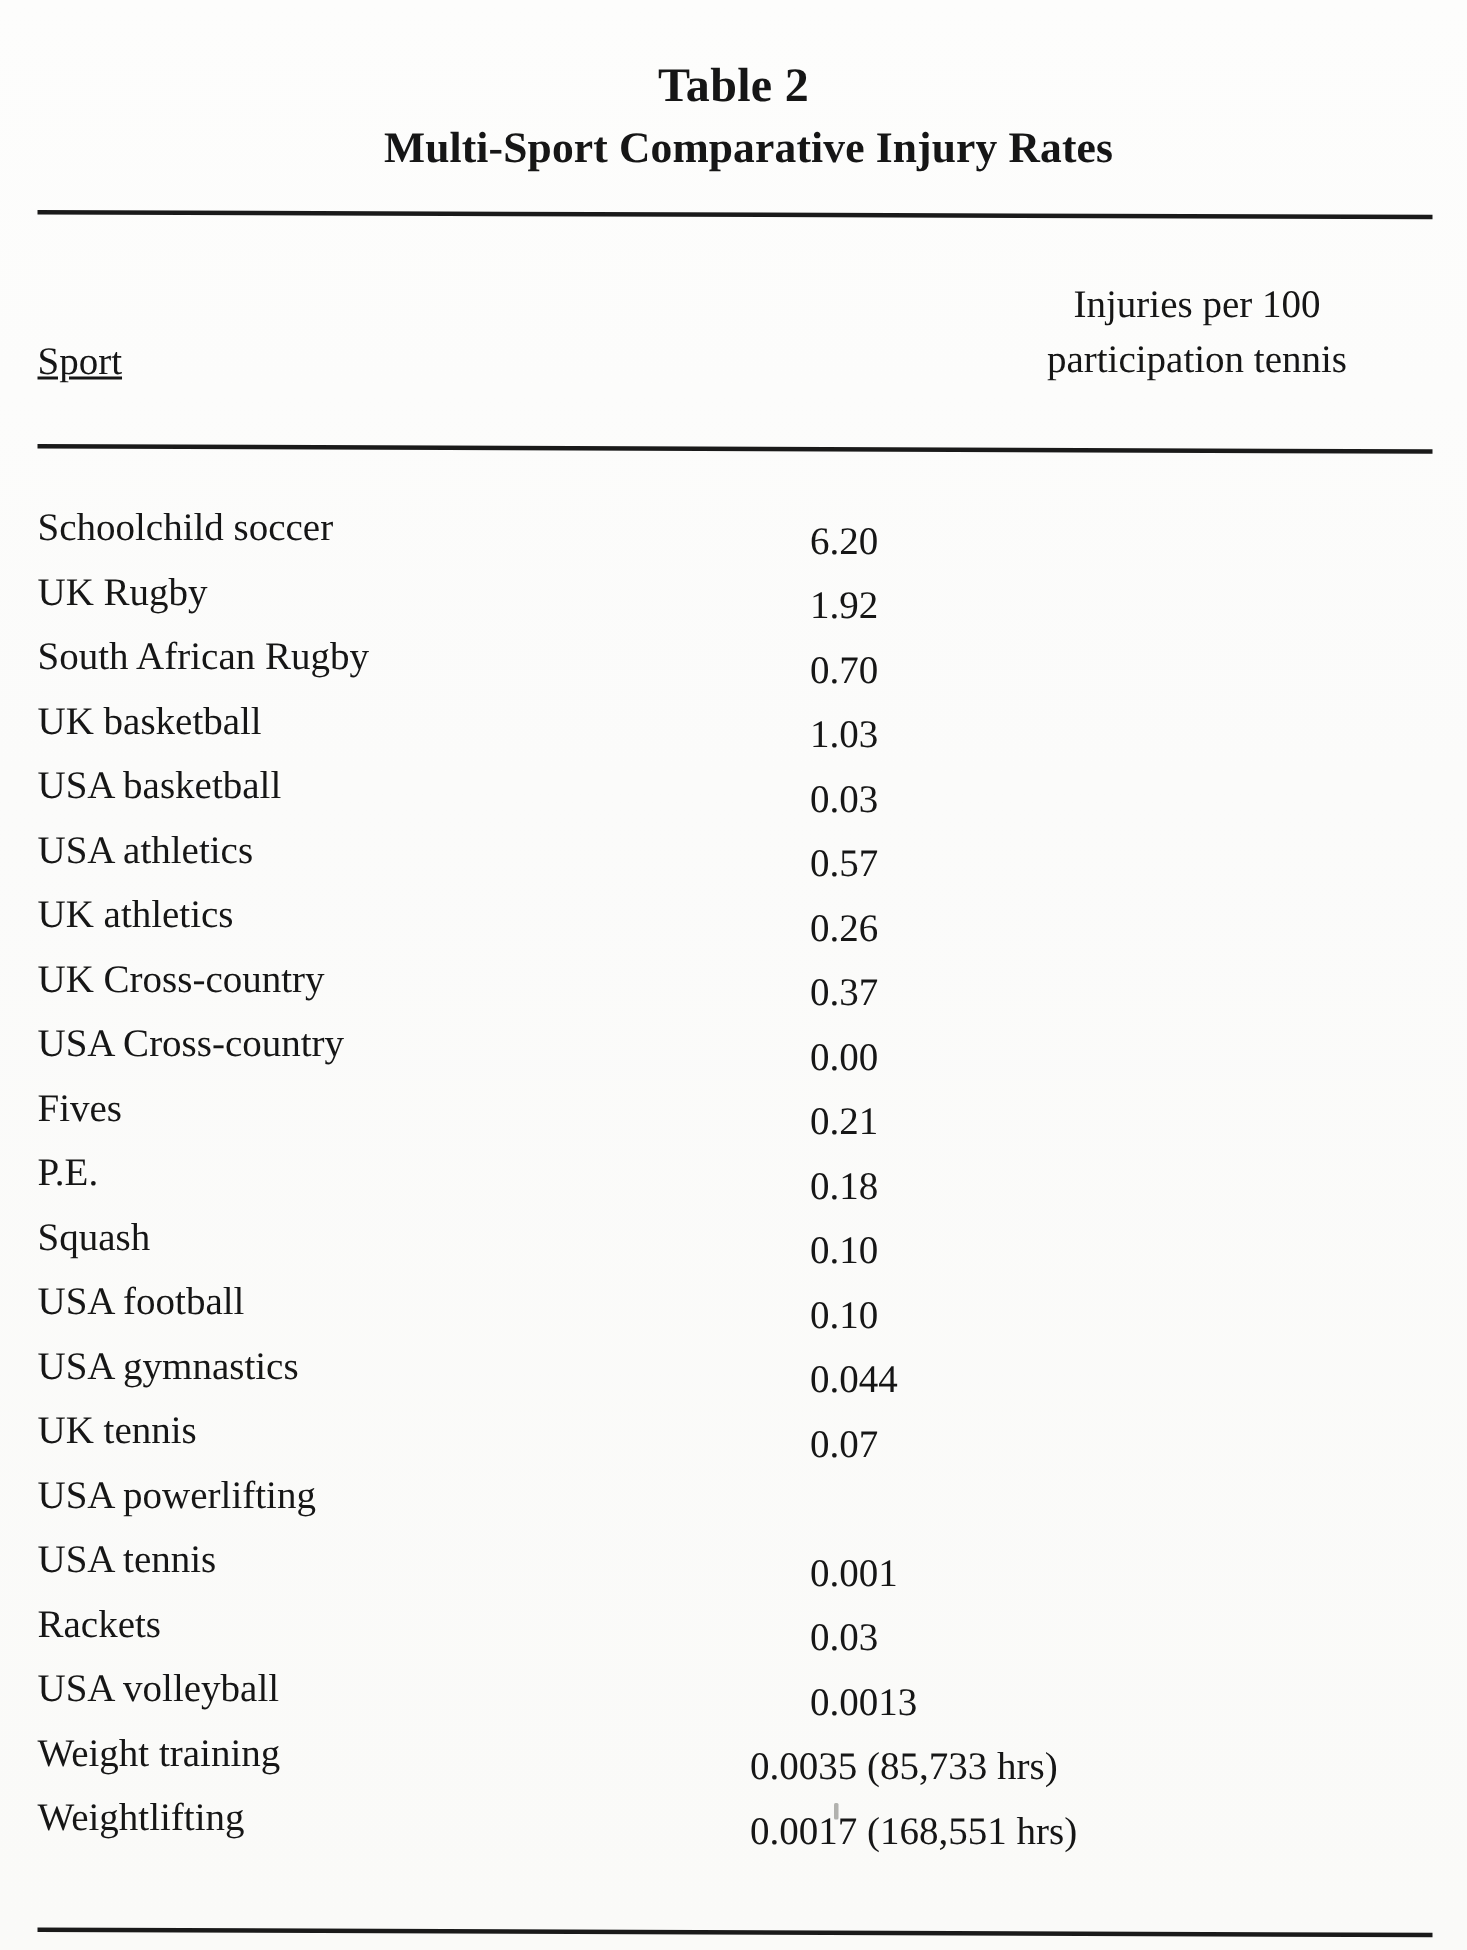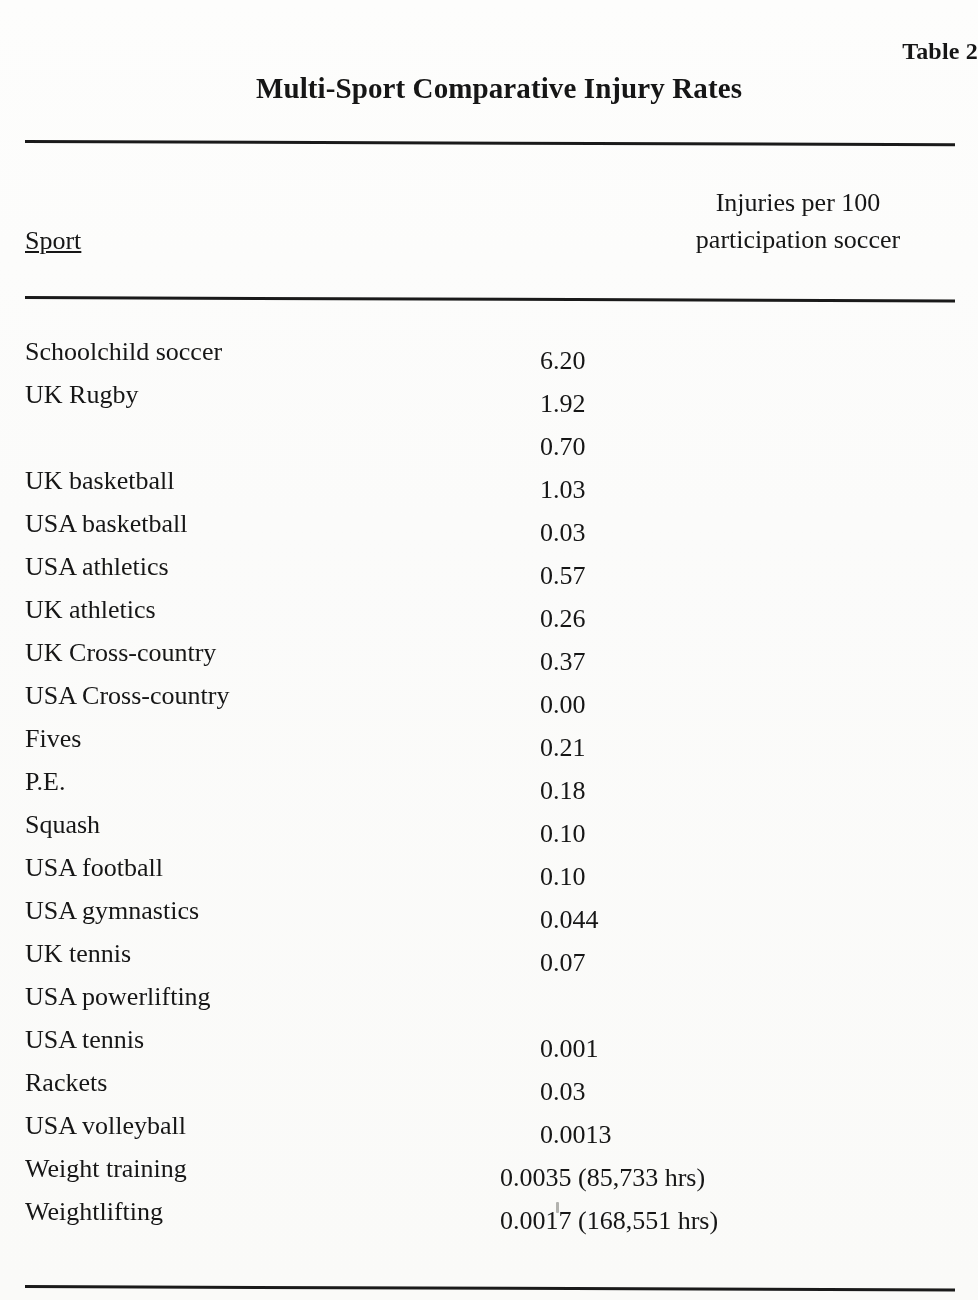--- a/index.html
+++ b/index.html
@@ -37,23 +37,22 @@
     position: absolute;
     left: 0;
     top: 36px;
     width: 978px;
     text-align: center;
     font-weight: bold;
     line-height: 1.30;
   }
   .caption-line1 {
     display: block;
-    font-size: 24px;
+    font-size: 32px;
     letter-spacing: 0.2px;
-    text-align: right;
   }
   .caption-line2 {
     display: block;
     font-size: 29px;
     letter-spacing: 0.1px;
     margin-top: 3px;
     padding-left: 20px;
   }
 
   
@@ -157,35 +156,36 @@
     <span class="caption-line1">Table 2</span>
     <span class="caption-line2">Multi-Sport Comparative Injury Rates</span>
   </div>
 
   <div class="rule rule-top"></div>
 
   <div class="head-sport">Sport</div>
 
   <div class="head-rate">
     <span>Injuries per 100</span>
-    <span>participation soccer</span>
+    <span>participation tennis</span>
   </div>
 
   <div class="rule rule-mid"></div>
 
   <div class="rows" id="rows">
       <div class="row">
         <div class="cell-sport">Schoolchild soccer</div>
         <div class="cell-value">6.20</div>
       </div>
       <div class="row">
         <div class="cell-sport">UK Rugby</div>
         <div class="cell-value">1.92</div>
       </div>
       <div class="row">
+        <div class="cell-sport">South African Rugby</div>
         <div class="cell-value">0.70</div>
       </div>
       <div class="row">
         <div class="cell-sport">UK basketball</div>
         <div class="cell-value">1.03</div>
       </div>
       <div class="row">
         <div class="cell-sport">USA basketball</div>
         <div class="cell-value">0.03</div>
       </div>

